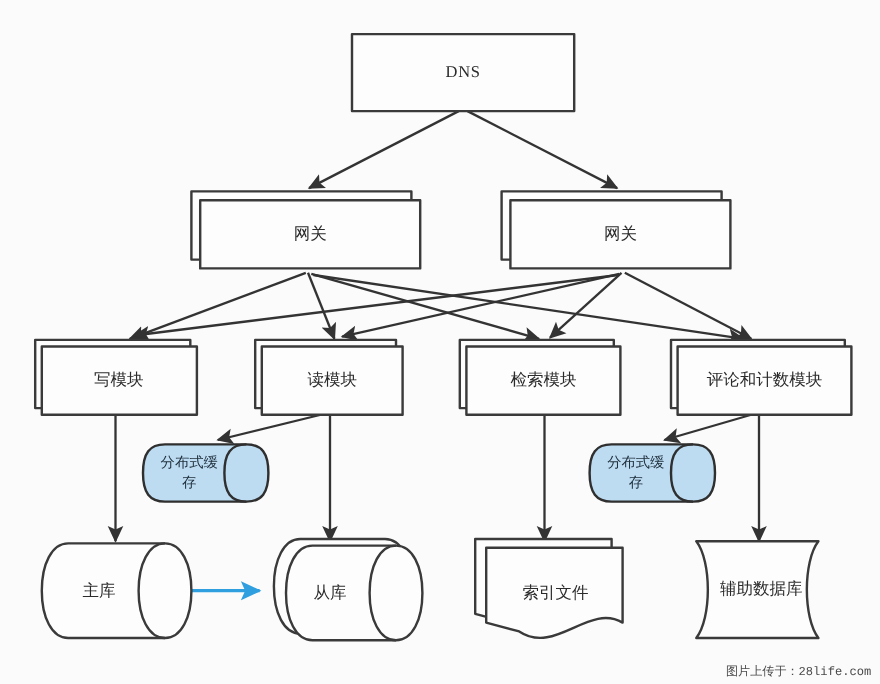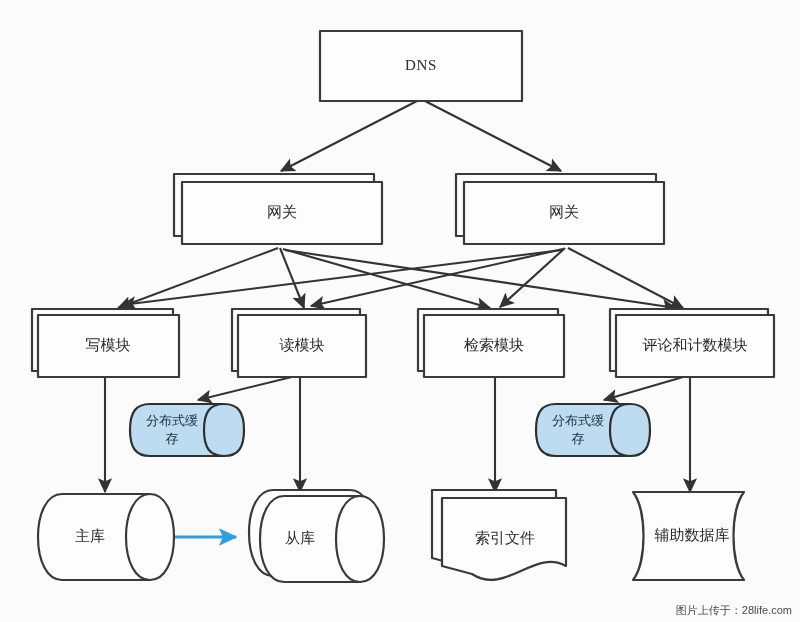--- a/index.html
+++ b/index.html
@@ -82,21 +82,21 @@
     font-family: "Liberation Serif", "DejaVu Serif", serif;
     font-size: 13px;
     fill: #20303d;
     text-anchor: middle;
     dominant-baseline: middle;
   }
   .watermark {
     position: absolute;
     right: 8px;
     bottom: 4px;
-    font-family: Liberation Sans, sans-serif;
+    font-family: Liberation Mono, monospace;
     font-size: 11px;
     color: #4a4a4a;
     letter-spacing: 0px;
     white-space: pre;
   }
 </style>
 </head>
 <body>
 
 <div id="canvas">

